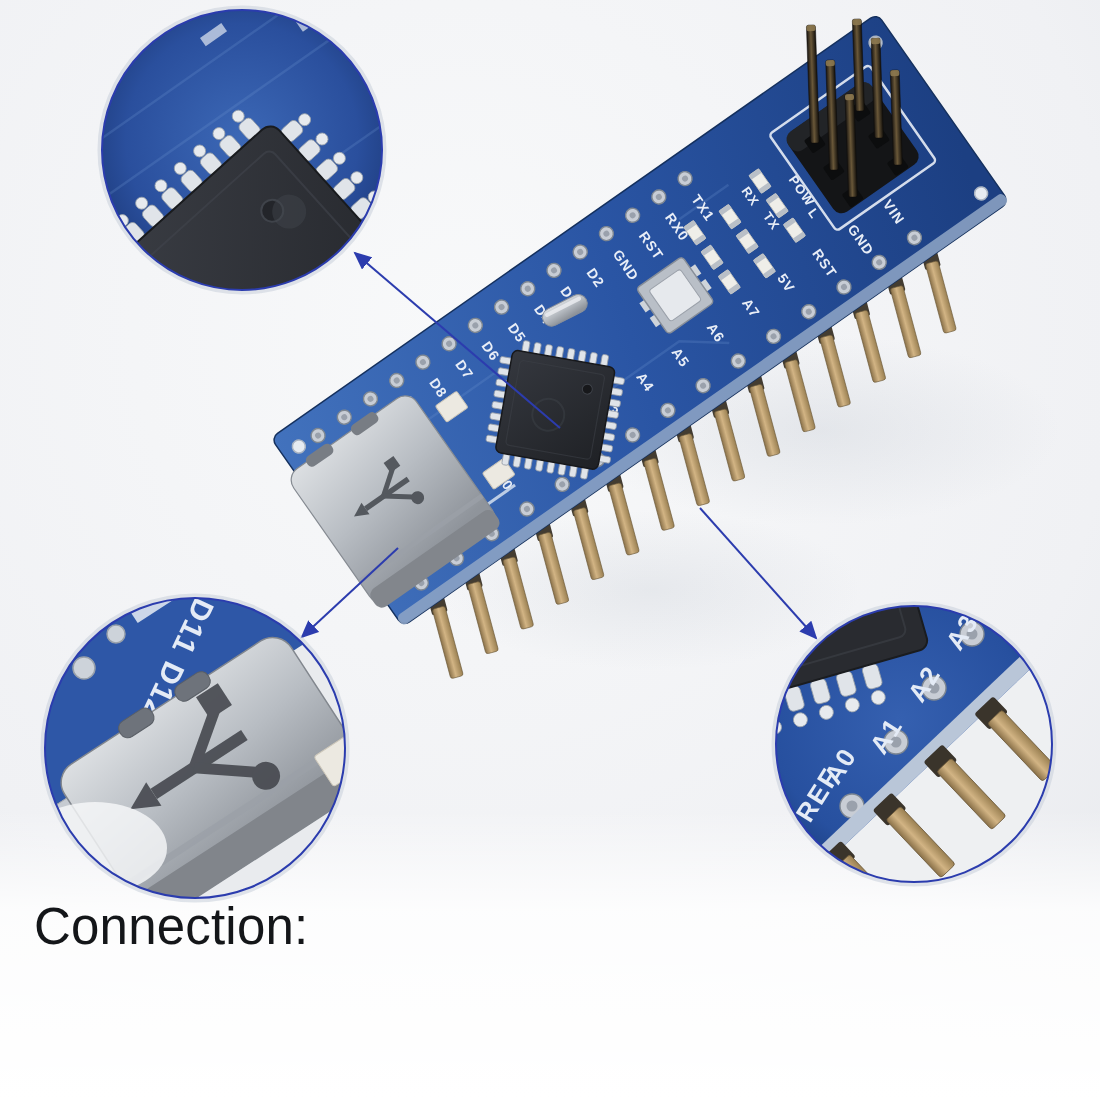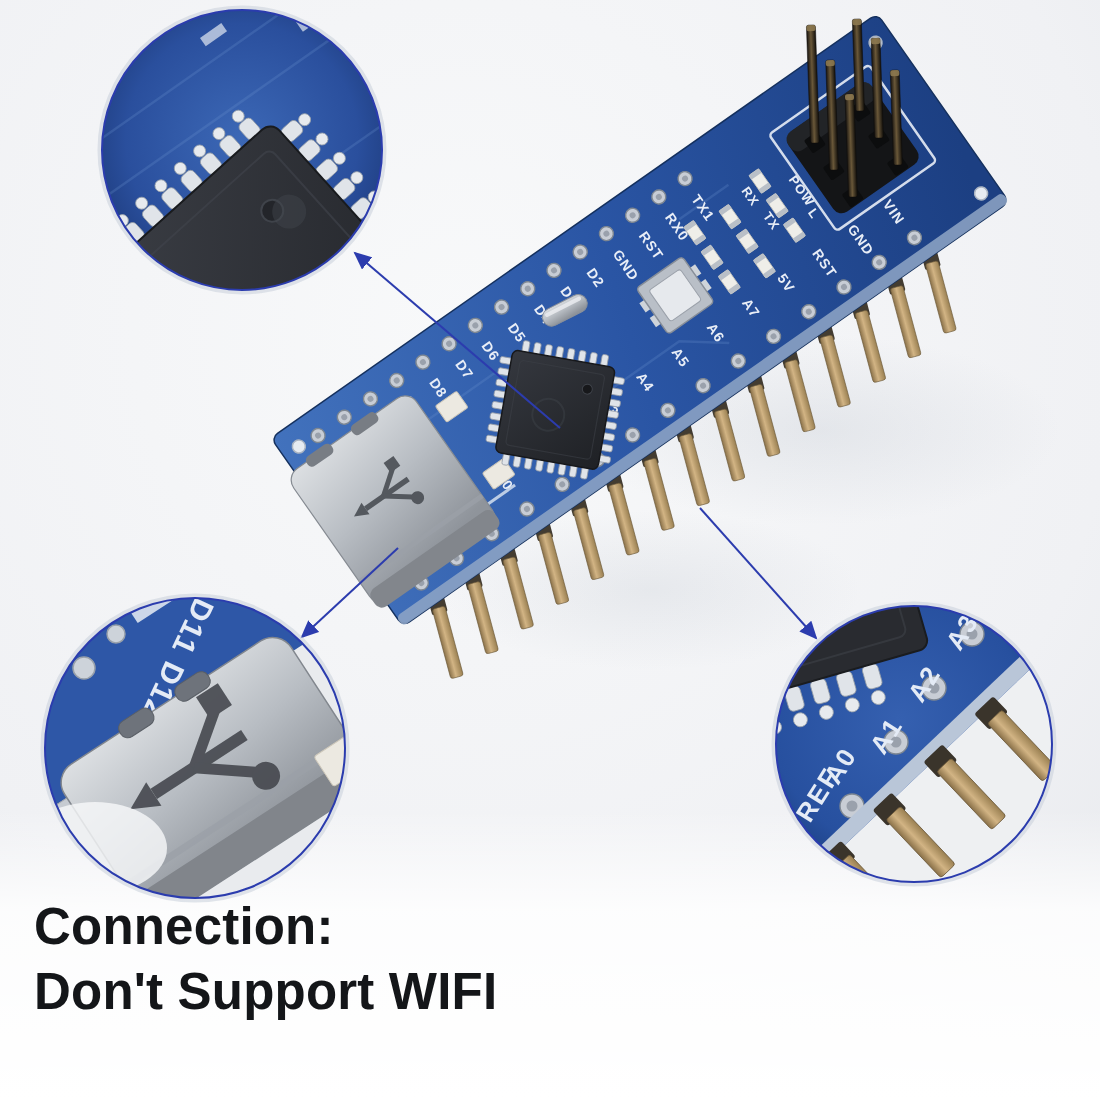--- a/index.html
+++ b/index.html
@@ -1,18 +1,18 @@
 <!DOCTYPE html>
 <html><head>
 <meta charset="utf-8">
 <style>
   html,body{margin:0;padding:0;background:#ffffff;}
   .stage{position:relative;width:1100px;height:1100px;overflow:hidden;font-family:"Liberation Sans",sans-serif;background:#eef0f3;}
   .stage svg{position:absolute;left:0;top:0;}
-  .caption{position:absolute;left:34px;top:894px;color:#141619;font-size:51px;line-height:65px;letter-spacing:0.2px;font-weight:700;}
+  .caption{position:absolute;left:34px;top:894px;color:#141619;font-size:51px;line-height:65px;letter-spacing:0.2px;font-weight:400;}
   .silk{fill:#e9eef7;font-family:"Liberation Sans",sans-serif;font-weight:bold;font-size:14px;letter-spacing:1px;}
   .silk-led{fill:#e9eef7;font-family:"Liberation Sans",sans-serif;font-weight:bold;font-size:13px;letter-spacing:1px;}
   .silk-call{fill:#e4ebf6;font-family:"Liberation Sans",sans-serif;font-weight:bold;letter-spacing:2px;}
   .hole-o{fill:#c8cdd5;stroke:#7e8792;stroke-width:1.4;}
   .hole-i{fill:#9aa1ac;}
   .qfp-pin{fill:#e0e4e9;stroke:#949ca6;stroke-width:0.8;}
   .trace{stroke:#6d92cf;stroke-width:2.5;opacity:0.25;fill:none;}
   .arrow{stroke:#2c3cae;stroke-width:2;fill:none;}
   .ring{fill:none;stroke:#2b3cae;stroke-width:2;}
   .ring-shadow{fill:none;stroke:#c9cfda;stroke-width:5;opacity:0.55;}
@@ -672,15 +672,14 @@
               </g>
             </g>
       </g>
     </g>
     <circle class="ring" cx="914" cy="744" r="138"></circle>
   </g>
 </svg>
 
 <div class="caption">
   <div>Connection:</div>
-  <div>Don't Support WIFI</div>
 </div>
 </div>
 
 </body></html>

